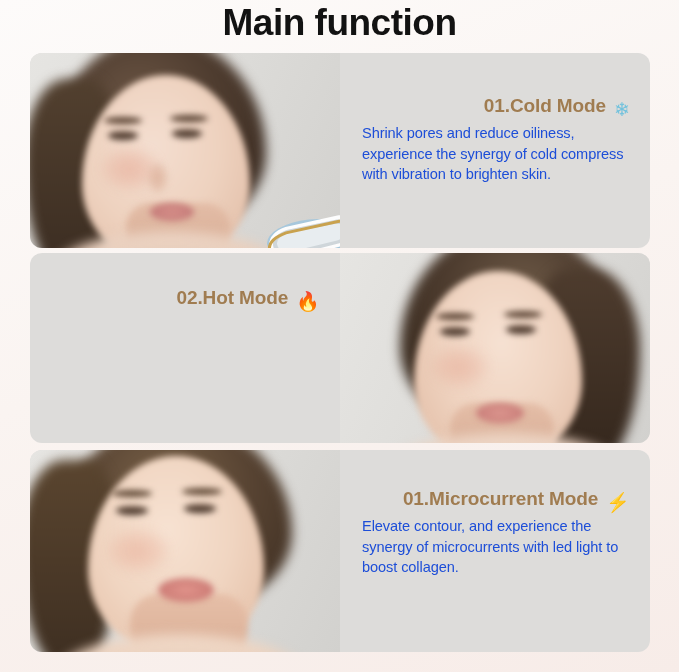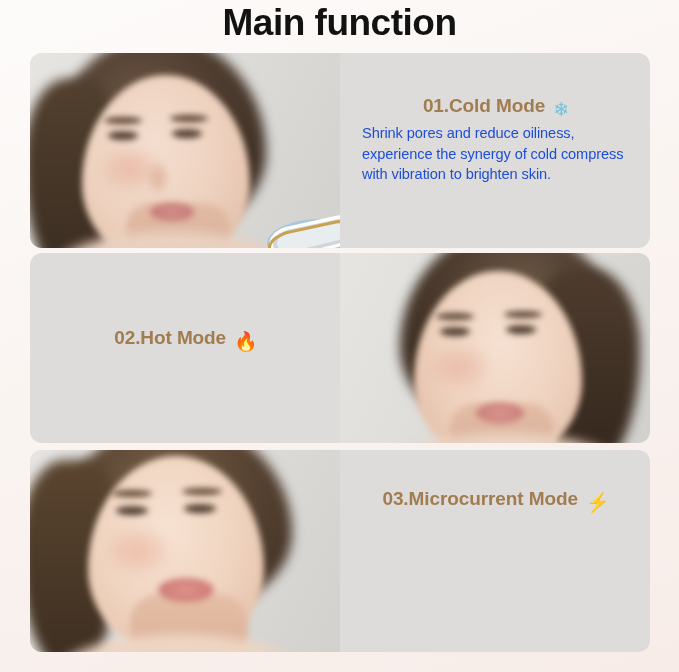--- a/index.html
+++ b/index.html
@@ -120,27 +120,27 @@
   #p3-cheek{left:78px;top:80px;width:60px;height:42px;border-radius:50%;
     background:radial-gradient(ellipse,rgba(228,152,128,.42),rgba(228,152,128,0));}
 
   
   .device{position:absolute;}
   #device-1{left:225px;top:152px;width:120px;height:110px;transform:rotate(-6deg);}
 
   
   .textblock{position:absolute;top:0;height:100%;width:50%;}
   .textblock.right{right:0;}
-  .textblock.left{left:0;margin-top:40px;}
+  .textblock.left{left:0;}
   .text-inner{position:absolute;left:22px;right:14px;}
   #panel-1 .text-inner{top:42px;}
   #panel-2 .text-inner{top:34px;}
   #panel-3 .text-inner{top:38px;}
 
-  .head-row{display:flex;align-items:center;justify-content:center;}
+  .head-row{display:flex;align-items:center;justify-content:flex-end;}
   .mode-title{
     font-size:19px;font-weight:700;letter-spacing:-0.1px;
     color:#a07c50;margin:0 0 6px 0;white-space:nowrap;
   }
   .mode-icon{font-size:19px;line-height:19px;margin-left:8px;margin-right:6px;}
   #icon-snow{color:#72c2dd;}
   #icon-flame{color:#e8541f;}
   #icon-bolt{color:#f4d71e;}
   .mode-desc{
     font-size:14.6px;line-height:20.5px;color:#1d4ed8;
@@ -235,20 +235,21 @@
       <div class="face blur-s" id="p3-brow2"></div>
       <div class="face blur-s" id="p3-eye1"></div>
       <div class="face blur-s" id="p3-eye2"></div>
       <div class="face blur-s" id="p3-lip"></div>
 
     </div>
 
     <div class="textblock right">
       <div class="text-inner">
         <div class="head-row">
-          <h2 class="mode-title">03.Microcurrent Mode</h2>
+          <h2 class="mode-title">01.Microcurrent Mode</h2>
           <span class="mode-icon" id="icon-bolt">⚡</span>
         </div>
+        <p class="mode-desc">Elevate contour, and experience the synergy of microcurrents with led light to boost collagen.</p>
       </div>
     </div>
   </div>
 
 </div>
 
 </body></html>

